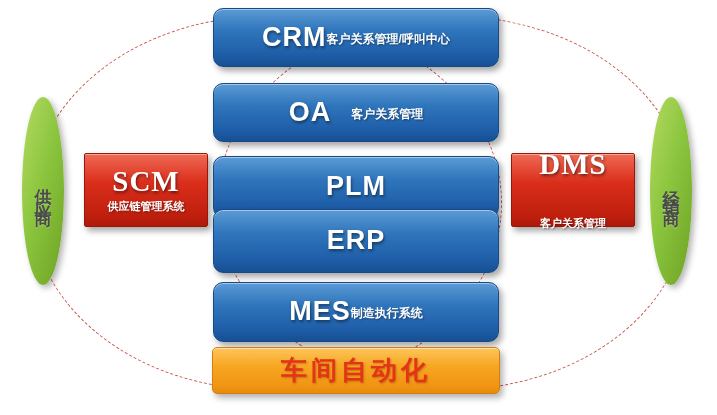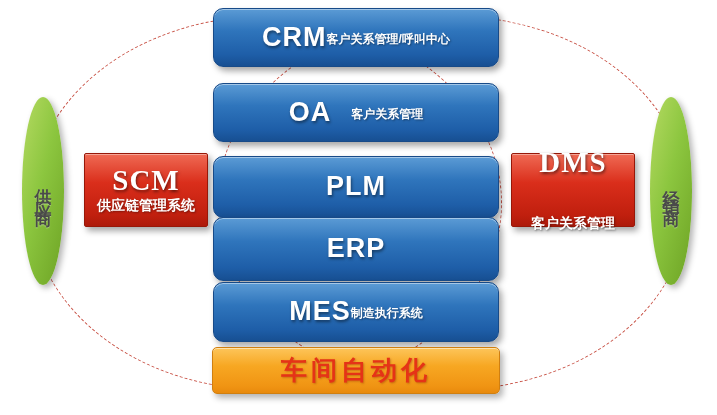--- a/index.html
+++ b/index.html
@@ -47,21 +47,21 @@
   .sys-name {
     font-size: 12px;
     font-weight: bold;
     margin-top: 3px;
     text-shadow: 1px 1px 2px rgba(0,0,0,0.4);
   }
 
   #box-crm { top: 8px;   height: 57px; }
   #box-oa  { top: 83px;  height: 57px; gap: 20px; }
   #box-plm { top: 156px; height: 60px; }
-  #box-erp { top: 217px; height: 62px; }
+  #box-erp { top: 209px; height: 62px; }
   #box-mes { top: 282px; height: 58px; }
 
   
   #box-workshop {
     position: absolute;
     left: 212px;
     top: 347px;
     width: 286px;
     height: 45px;
     background: linear-gradient(180deg, #fdc55a 0%, #f7a722 40%, #f09413 85%, #e88a0d 100%);
@@ -101,21 +101,21 @@
   #box-scm { left: 84px; }
   #box-dms { left: 511px; gap: 35px; }
   .side-abbr {
     font-size: 29px;
     font-weight: bold;
     line-height: 1.05;
     text-shadow: 1px 2px 3px rgba(0,0,0,0.5);
     letter-spacing: 1px;
   }
   .side-name {
-    font-size: 14px;
+    font-size: 11px;
     font-weight: bold;
     margin-top: 2px;
     text-shadow: 1px 1px 2px rgba(0,0,0,0.4);
   }
 
   
   .partner {
     position: absolute;
     top: 97px;
     width: 42px;

